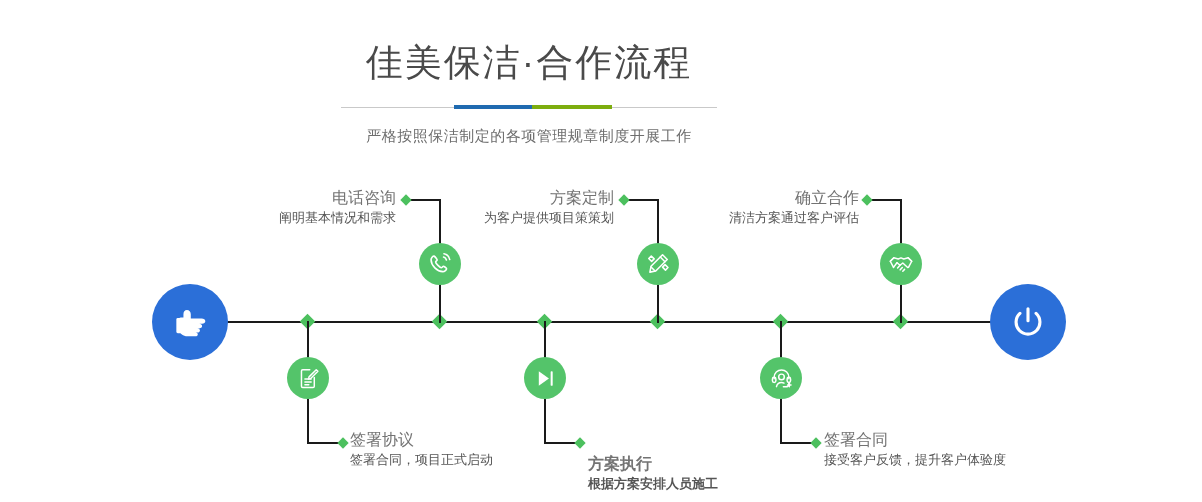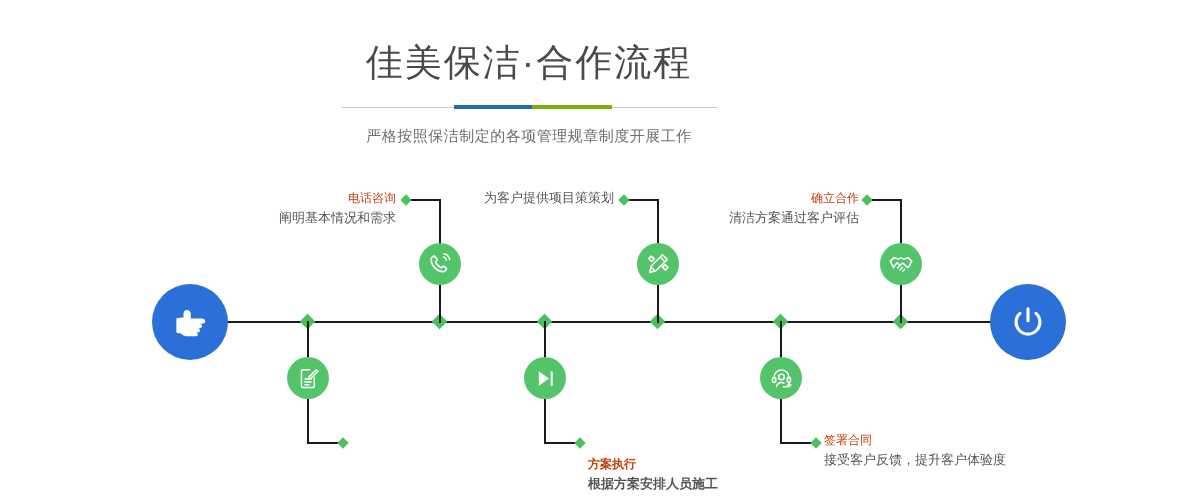--- a/index.html
+++ b/index.html
@@ -71,21 +71,21 @@
   .bubble{
     position:absolute;
     width:42px;height:42px;border-radius:50%;
     background:#54c46a;
     display:flex;align-items:center;justify-content:center;
     z-index:3;
   }
   .bubble svg{display:block;}
 
   .lbl{position:absolute;white-space:nowrap;}
-  .lbl .l1{font-size:12px;color:#c2410c;line-height:20px;}
+  .lbl .l1{font-size:16px;color:#737373;line-height:20px;}
   .lbl .l2{font-size:13px;color:#555555;line-height:19px;}
   .lbl.r{text-align:right;}
   .lbl.l{text-align:left;}
 
   .tipdot{
     position:absolute;width:8px;height:8px;background:#4cc05e;
     transform:rotate(45deg);
   }
 </style>
 </head>
@@ -153,39 +153,44 @@
     <span>
       <svg width="25" height="25" viewBox="0 0 32 32" fill="none" stroke="#ffffff" stroke-width="1.9" stroke-linecap="round" stroke-linejoin="round">
         <path d="M23.4 14.6V26a1.6 1.6 0 0 1-1.6 1.6H8.6A1.6 1.6 0 0 1 7 26V6.4a1.6 1.6 0 0 1 1.6-1.6h9"></path>
         <path d="M11.4 16.6h8"></path>
         <path d="M11.4 20.4h8"></path>
         <path d="M11.4 24h5"></path>
         <path d="M25.9 4.7l2.1 2.1-9.2 9.2-2.9.8.8-2.9z"></path>
       </svg>
     </span>
   </div>
+  <div class="lbl l" style="left:350px;top:430px;width:300px;">
+    <div class="l1">签署协议</div>
+    <div class="l2">签署合同，项目正式启动</div>
+  </div>
 
   <div>
     <div class="diamond" style="left:652px;top:316px;"></div>
     <div class="vline" style="left:657px;top:199px;height:124px;"></div>
     <div class="hline" style="left:625px;top:199px;width:34px;"></div>
     <div class="tipdot" style="left:620px;top:196px;"></div>
   </div>
   <div class="bubble" style="left:637px;top:243px;">
     <span>
       <svg width="26" height="26" viewBox="0 0 32 32" fill="none" stroke="#ffffff" stroke-width="1.9" stroke-linecap="round" stroke-linejoin="round">
         <path d="M21.6 4.6l5.8 5.8-14.2 14.2-7.2 1.4 1.4-7.2z"></path>
         <path d="M18.8 7.4l5.8 5.8"></path>
         <path d="M7.4 19.6l5 5"></path>
         <path d="M4.6 9.2l3.1-3.1 3.6 3.6-3.1 3.1z"></path>
         <path d="M21.6 19.9l3.1-3.1 3.6 3.6-3.1 3.1z"></path>
       </svg>
     </span>
   </div>
   <div class="lbl r" style="left:320px;top:188px;width:294px;">
+    <div class="l1">方案定制</div>
     <div class="l2">为客户提供项目策策划</div>
   </div>
 
   <div>
     <div class="diamond" style="left:539px;top:316px;"></div>
     <div class="vline" style="left:544px;top:321px;height:122px;"></div>
     <div class="hline" style="left:544px;top:442px;width:36px;"></div>
     <div class="tipdot" style="left:576px;top:439px;"></div>
   </div>
   <div class="bubble" style="left:524px;top:357px;">

